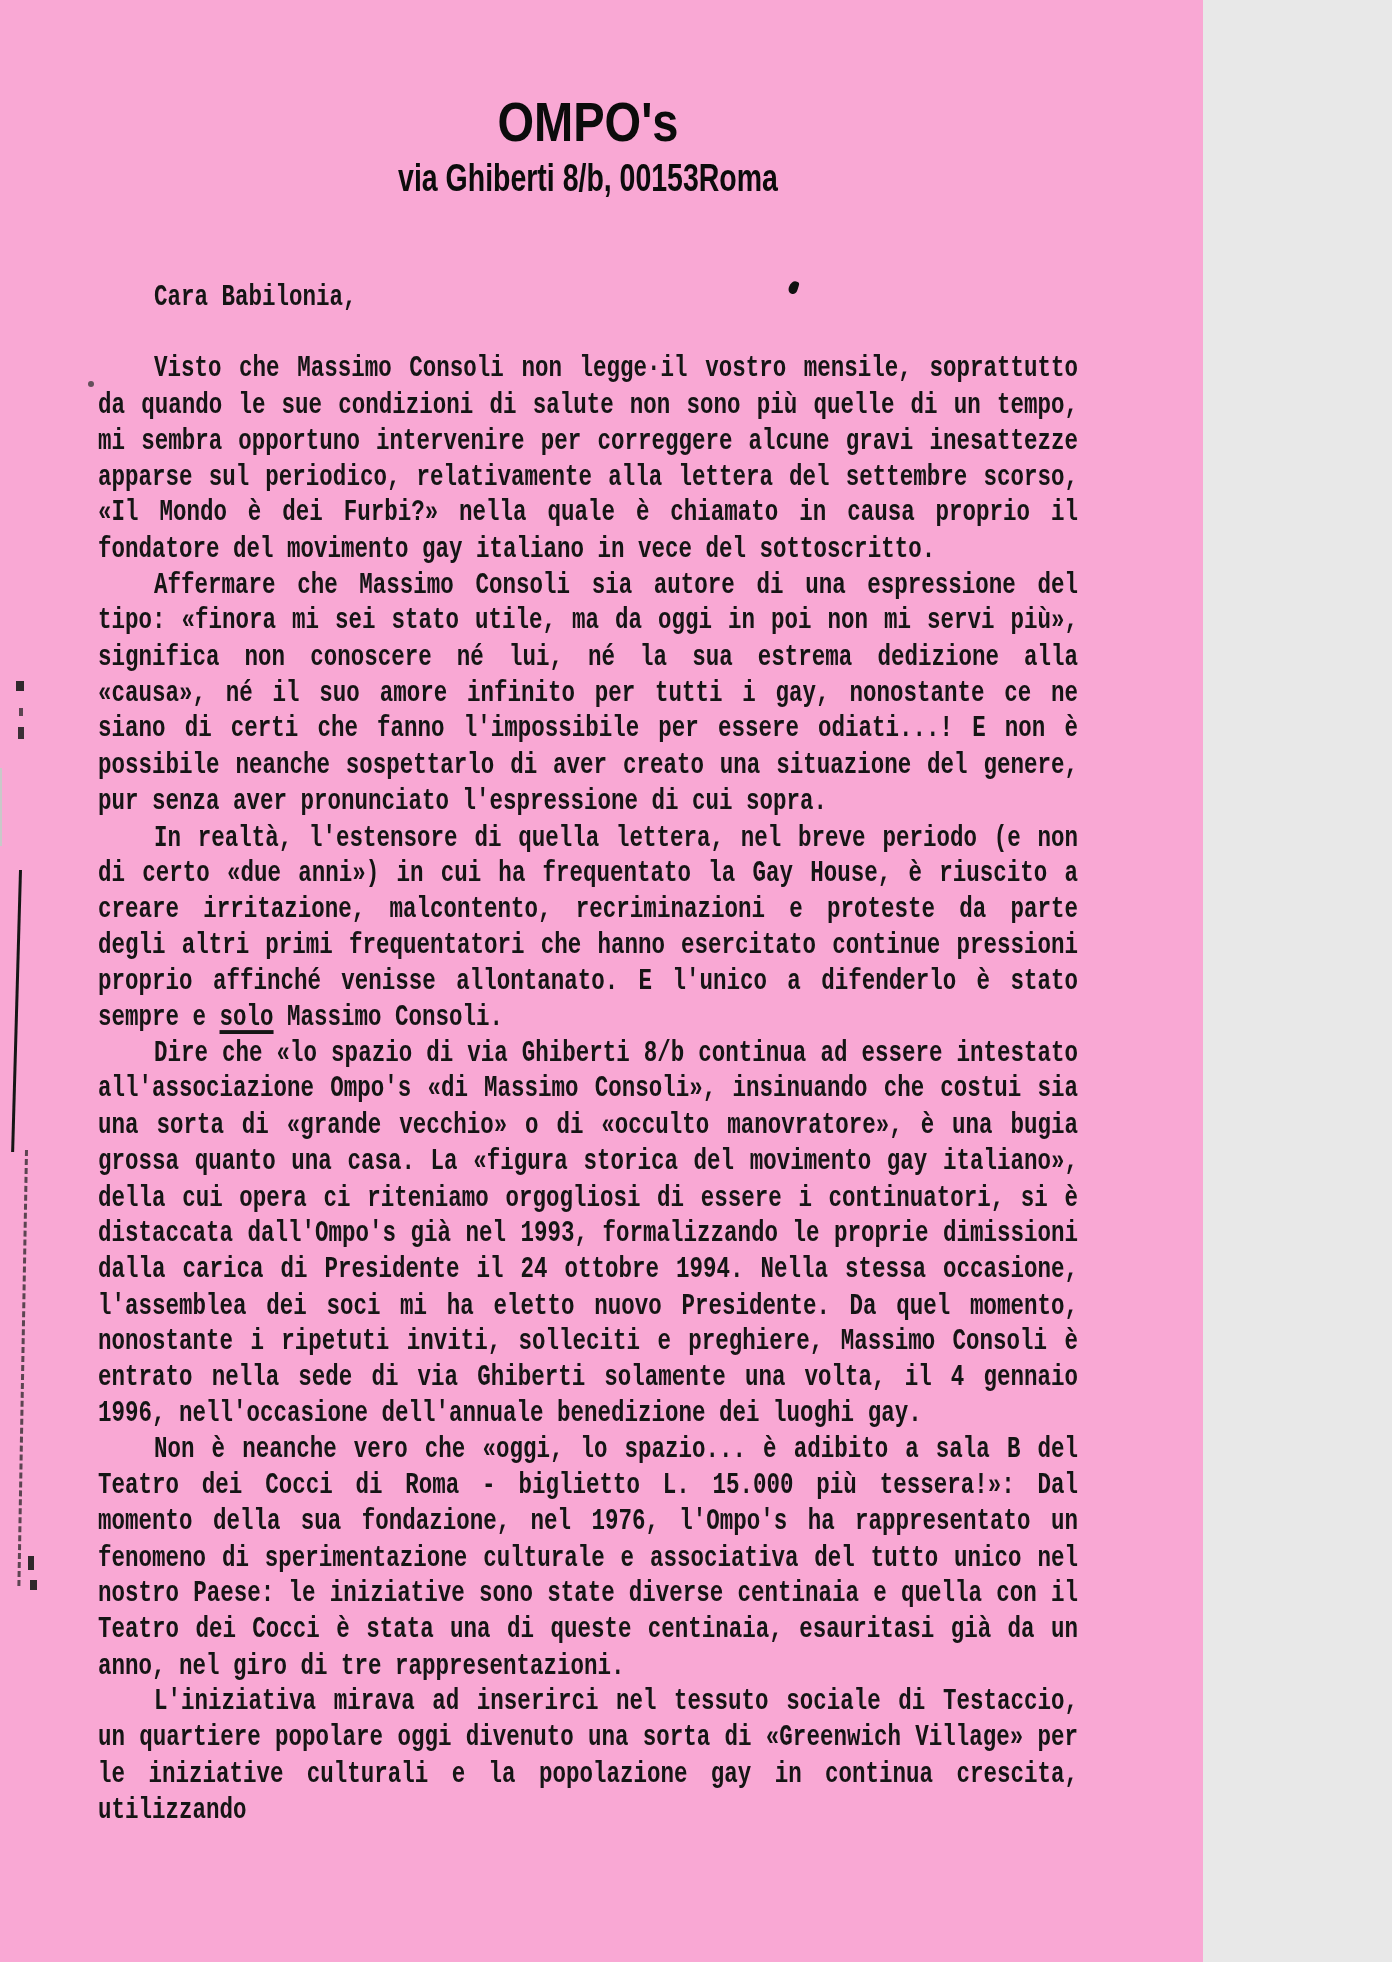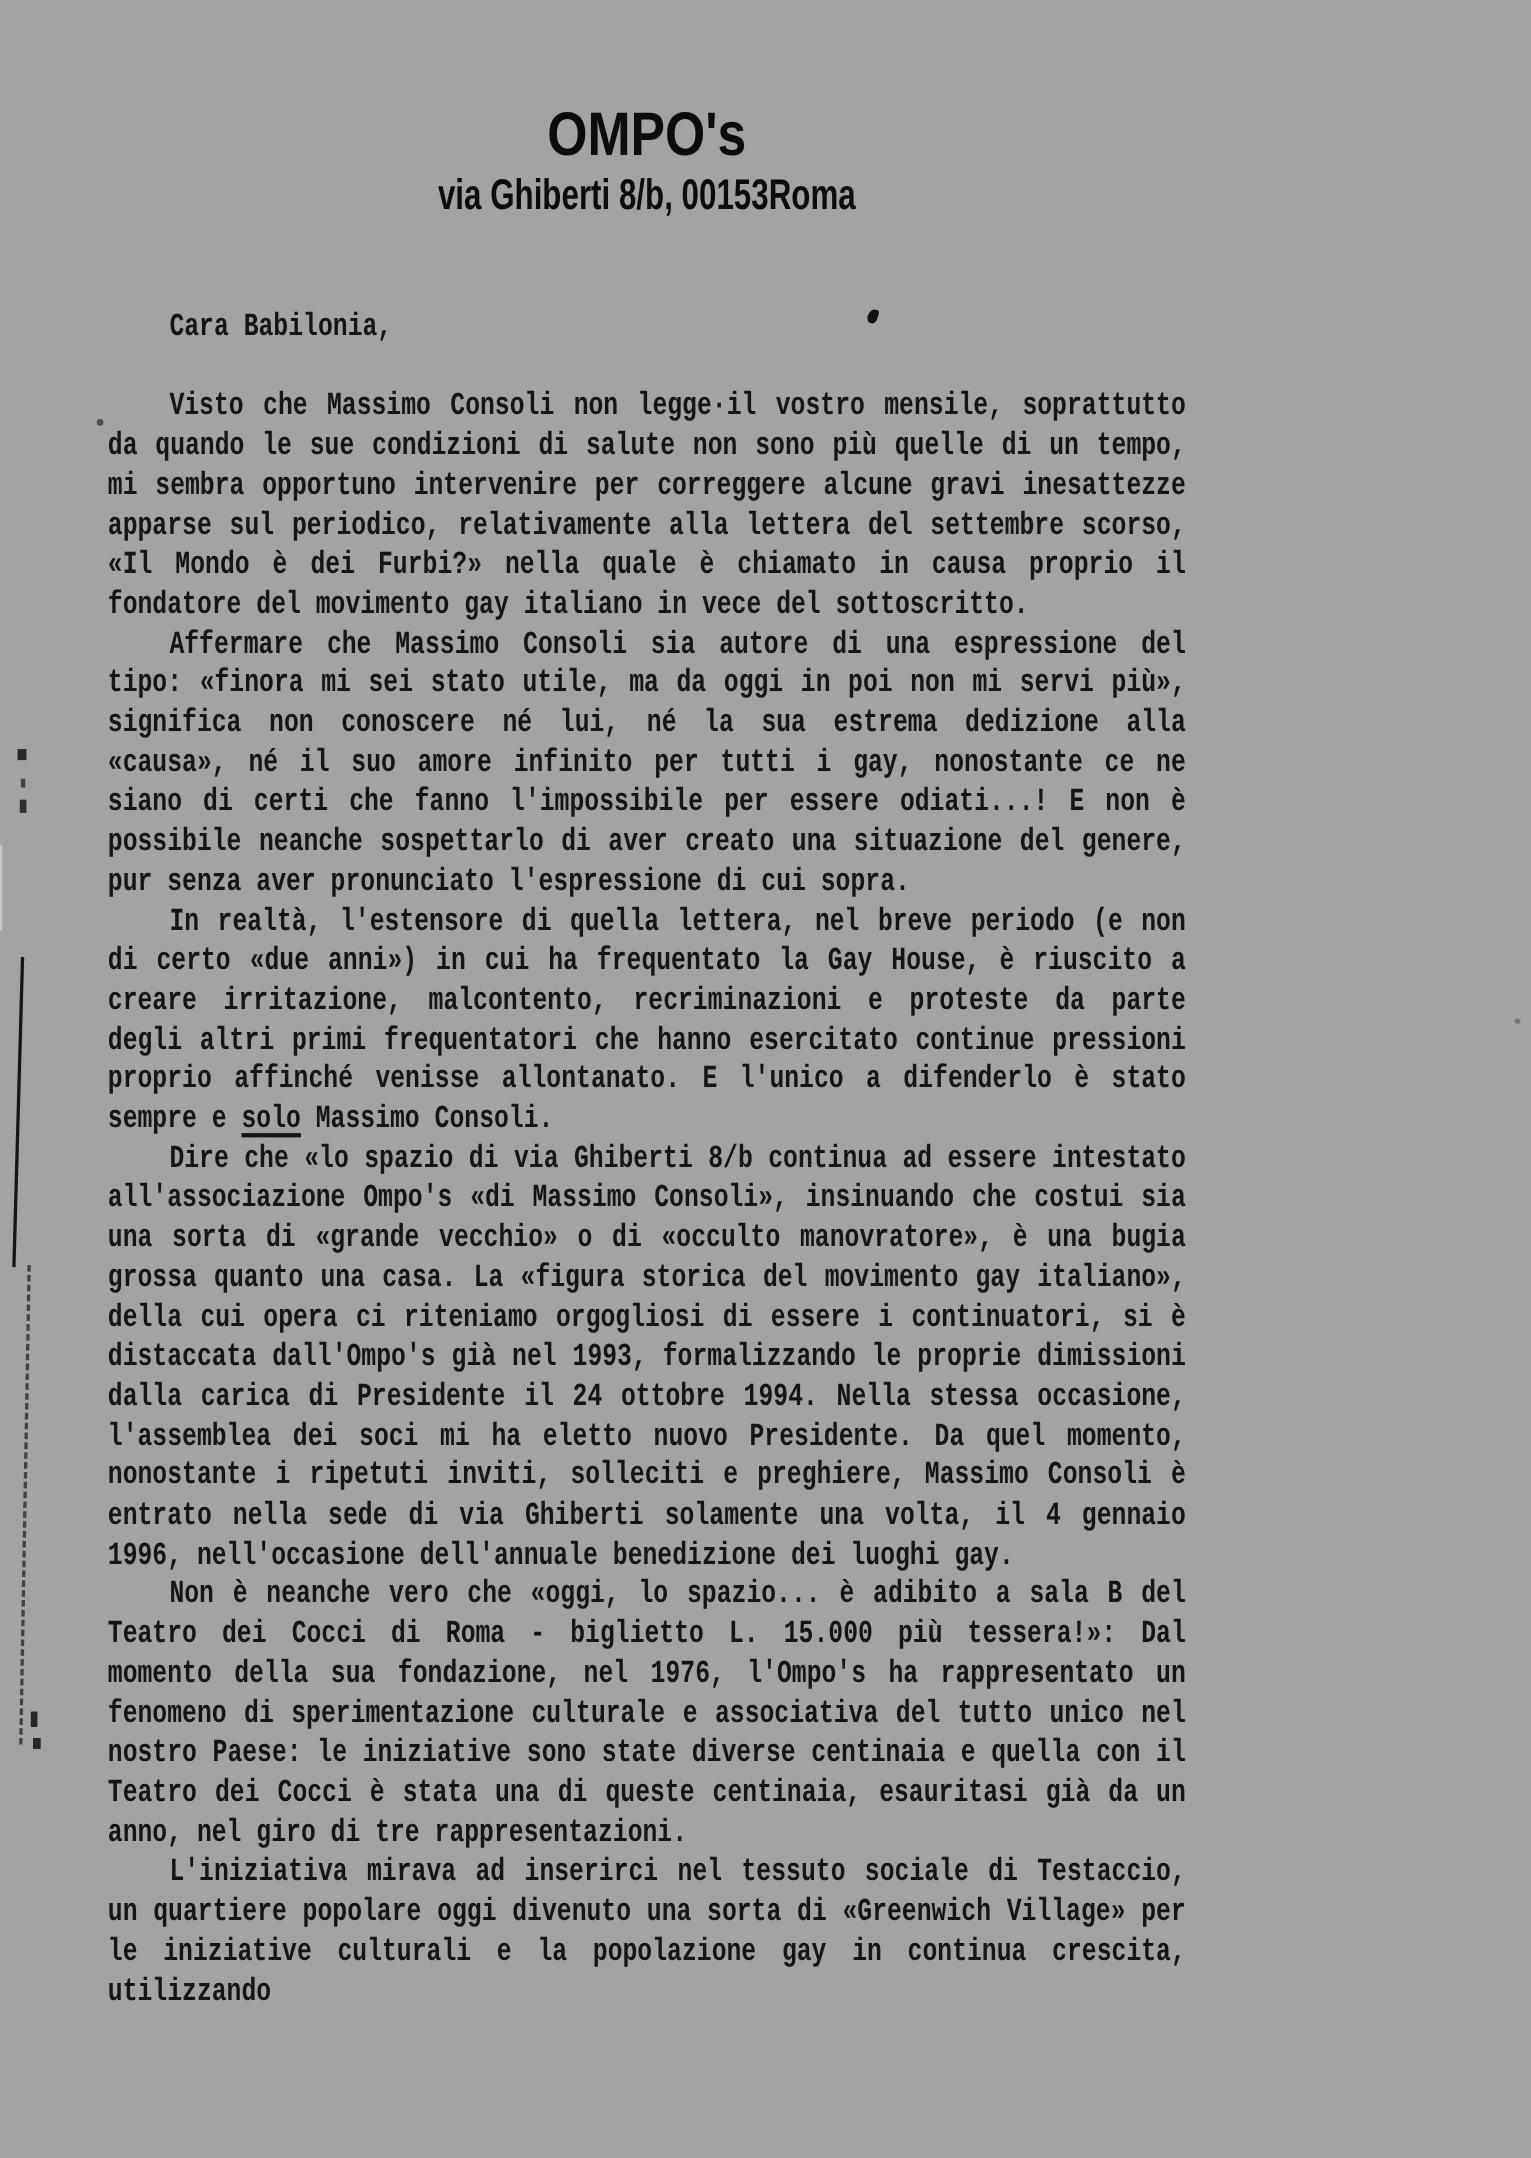--- a/index.html
+++ b/index.html
@@ -1,19 +1,19 @@
 <!DOCTYPE html>
 <html><head>
 <meta charset="utf-8">
 <style>
   html,body{margin:0;padding:0;background:#e8e8e8;}
   .page{
     position:relative;
-    width:1392px;height:1962px;
-    background:#a3a3a3;
+    width:1203px;height:1962px;
+    background:#f9a8d4;
     overflow:hidden;
     font-family:"Liberation Mono", monospace;
     color:#141414;
   }
   
   .letterhead{
     position:absolute;left:98px;top:94px;width:980px;
     text-align:center;
     font-family:"Liberation Sans", sans-serif;
     font-weight:bold;color:#0c0c0c;

